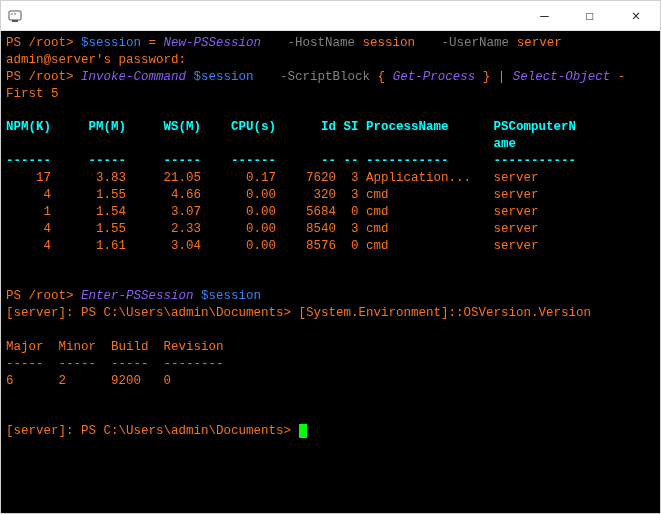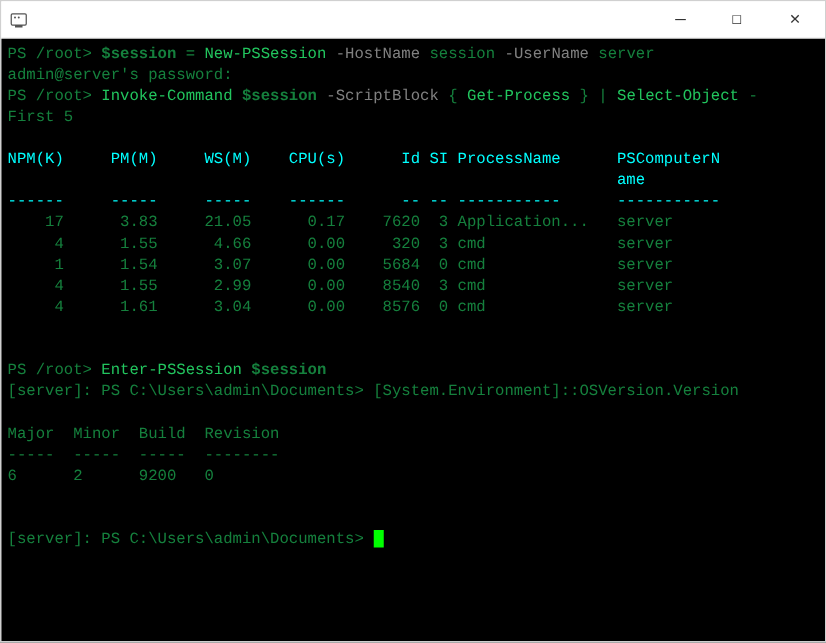--- a/index.html
+++ b/index.html
@@ -52,25 +52,25 @@
   .terminal {
     flex: 1;
     background: #000;
     color: #c0c0c0;
     font-size: 12.5px;
     line-height: 1.35;
     padding: 4px 5px;
     white-space: pre;
     overflow: hidden;
   }
-  .yellow { color: #15803d; font-weight: bold; }
-  .green { color: #22c55e; }
-  .teal  { color: #00ffff; }
-  .grey  { color: #808080; }
-  .white { color: #15803d; }
+  .yellow { color: #3b82f6; }
+  .green { color: #8b5cf6; font-style: italic; }
+  .teal  { color: #00ffff; font-weight: bold; }
+  .grey  { color: #808080; margin-left: 19px; }
+  .white { color: #f97316; }
   .cursor {
     display: inline-block;
     width: 8px;
     height: 14px;
     background: #00ff00;
     vertical-align: text-bottom;
   }
 </style>
 </head>
 <body>
@@ -97,21 +97,21 @@
 <span class="white">admin@server's password:</span>
 <span class="white">PS /root&gt; </span><span class="green">Invoke-Command</span><span class="white"> </span><span class="yellow">$session</span><span class="grey"> -ScriptBlock </span><span class="white">{ </span><span class="green">Get-Process</span><span class="white"> } </span><span class="white">| </span><span class="green">Select-Object</span><span class="white"> -</span>
 <span class="white">First </span><span class="white">5</span>
 
 <span class="teal">NPM(K)     PM(M)     WS(M)    CPU(s)      Id SI ProcessName      PSComputerN  </span>
 <span class="teal">                                                                 ame          </span>
 <span class="teal">------     -----     -----    ------      -- -- -----------      -----------  </span>
 <span class="white">    17      3.83     21.05      0.17    7620  3 Application...   server       </span>
 <span class="white">     4      1.55      4.66      0.00     320  3 cmd              server       </span>
 <span class="white">     1      1.54      3.07      0.00    5684  0 cmd              server       </span>
-<span class="white">     4      1.55      2.99      0.00    8540  3 cmd              server       </span>
+<span class="white">     4      1.55      2.33      0.00    8540  3 cmd              server       </span>
 <span class="white">     4      1.61      3.04      0.00    8576  0 cmd              server       </span>
 
 
 <span class="white">PS /root&gt; </span><span class="green">Enter-PSSession</span><span class="white"> </span><span class="yellow">$session</span>
 <span class="white">[server]: PS C:\Users\admin\Documents&gt; </span><span class="white">[System.Environment]::OSVersion.Version</span>
 
 <span class="white">Major  Minor  Build  Revision</span>
 <span class="white">-----  -----  -----  --------</span>
 <span class="white">6      2      9200   0       </span>
 

